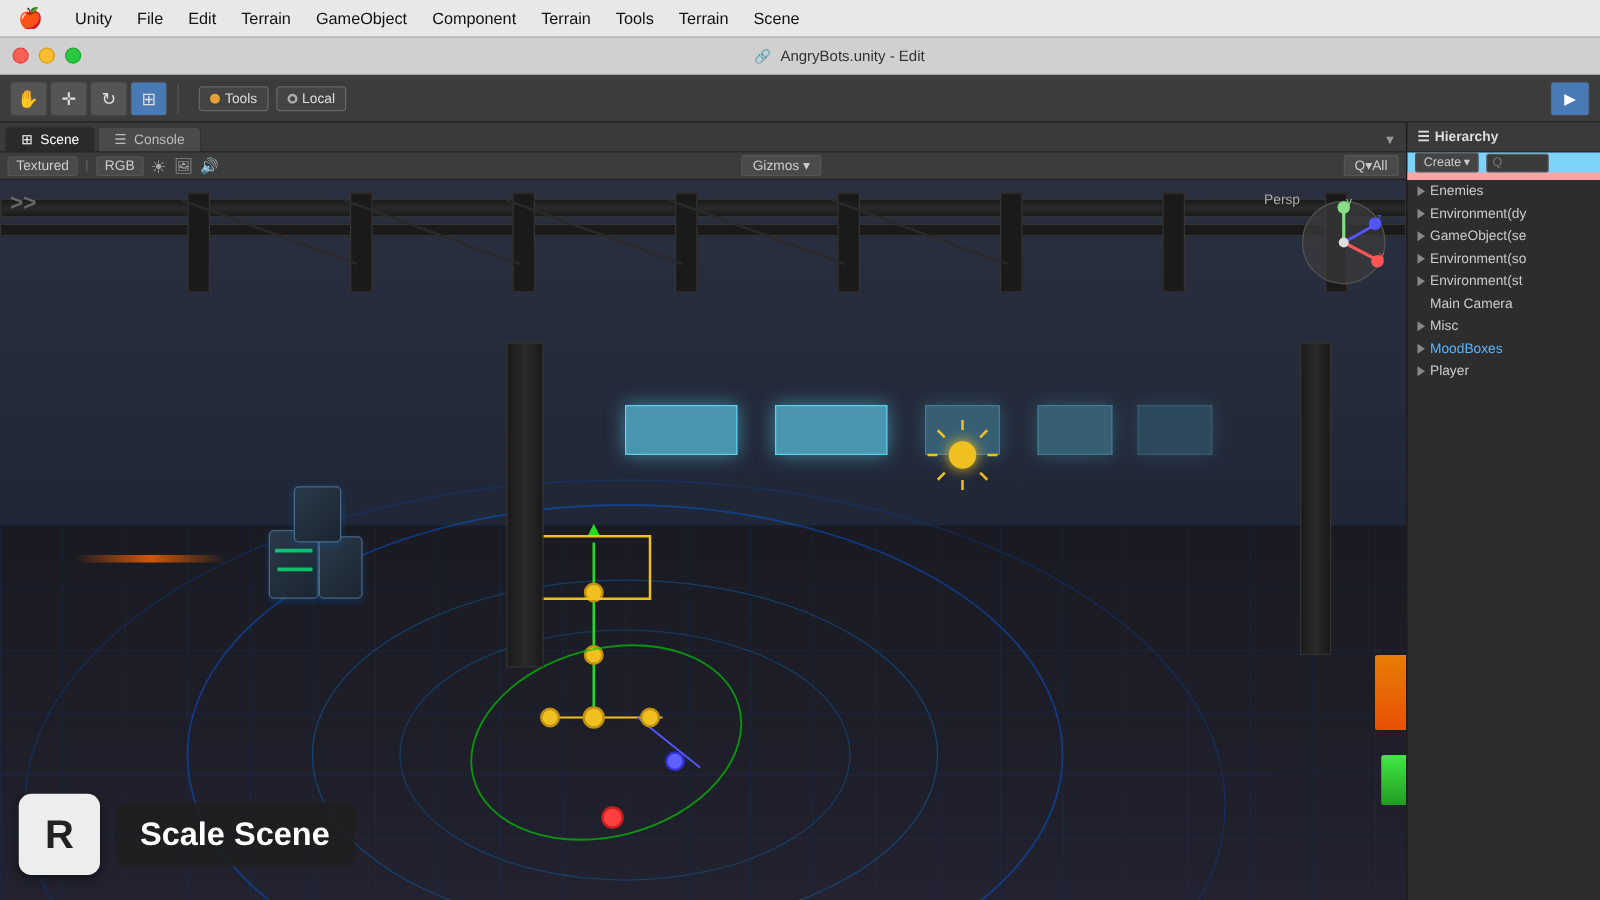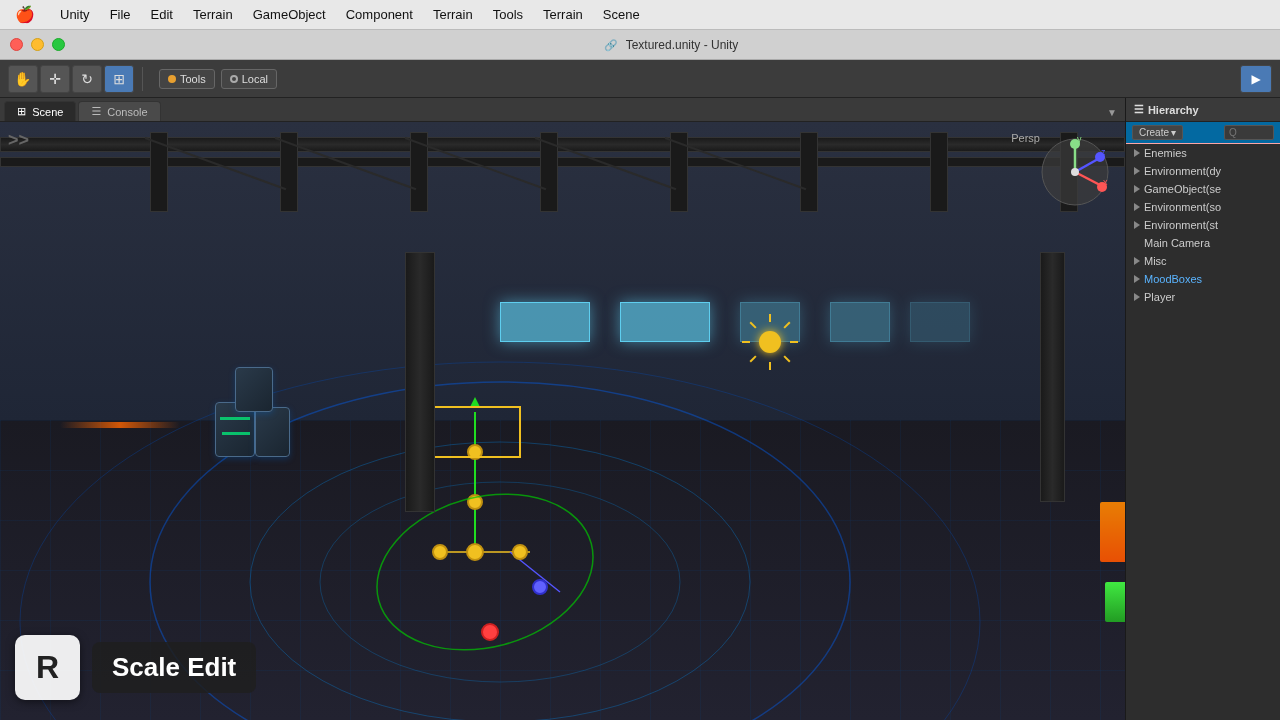--- a/index.html
+++ b/index.html
@@ -328,25 +328,24 @@
     .hierarchy-title {
       font-size: 11px;
       font-weight: bold;
       color: #ddd;
       display: flex; align-items: center; gap: 4px;
     }
     #hierarchy-toolbar {
       display: flex;
       align-items: center;
       padding: 2px 6px;
-      background: #0369a1;
-      border-bottom: 1px solid #fca5a5;
+      background: #7dd3fc;
+      border-bottom: 6px solid #fca5a5;
       height: 22px;
       gap: 6px;
-      justify-content: space-between;
     }
     .h-create-btn {
       font-size: 10px;
       color: #ccc;
       background: #444;
       border: 1px solid #555;
       border-radius: 2px;
       padding: 1px 6px;
       cursor: pointer;
       display: flex; align-items: center; gap: 2px;
@@ -440,21 +439,21 @@
   <div class="menu-item">Terrain</div>
   <div class="menu-item">Scene</div>
 </div>
 
 <div id="titlebar">
   <span class="traffic-light tl-red"></span>
   <span class="traffic-light tl-yellow"></span>
   <span class="traffic-light tl-green"></span>
   <div class="title-text">
     <span style="font-size:11px; color:#666;">🔗</span>
-    <span style="margin-left:4px;">Textured.unity - Unity</span>
+    <span style="margin-left:4px;">AngryBots.unity - Edit</span>
   </div>
 </div>
 
 <div id="toolbar">
   <div class="toolbar-group">
     <div class="tool-btn" title="Hand Tool">✋</div>
     <div class="tool-btn" title="Move Tool">✛</div>
     <div class="tool-btn" title="Rotate Tool">↻</div>
     <div class="tool-btn active" title="Scale Tool">⊞</div>
   </div>
@@ -483,20 +482,34 @@
         <span>⊞</span>
           <span>Scene</span>
       </div>
       <div class="scene-tab">
         <span>☰</span>
           <span>Console</span>
       </div>
       <div class="tab-collapse-btn">▼</div>
     </div>
 
+    <div id="scene-toolbar">
+      <div class="scene-toolbar-item">Textured</div>
+      <div class="scene-toolbar-sep">|</div>
+      <div class="scene-toolbar-item">RGB</div>
+      <span style="font-size:14px; color:#aaa; cursor:pointer;">☀</span>
+      <span style="font-size:12px; color:#aaa; cursor:pointer;">🖼</span>
+      <span style="font-size:12px; color:#aaa; cursor:pointer;">🔊</span>
+      <div class="gizmos-btn">
+        <span>Gizmos</span> ▾
+      </div>
+      <div class="gizmos-btn">
+        <span>Q▾</span><span>All</span>
+      </div>
+    </div>
 
     <div id="scene-viewport">
 
       <div class="scene-bg"></div>
       <div class="bg-wall"></div>
 
       <div class="bg-window" style="top:180px; left:500px; width:90px; height:40px;"></div>
       <div class="bg-window" style="top:180px; left:620px; width:90px; height:40px;"></div>
       <div class="bg-window" style="top:180px; left:740px; width:60px; height:40px; opacity:0.5;"></div>
       <div class="bg-window" style="top:180px; left:830px; width:60px; height:40px; opacity:0.5;"></div>
@@ -604,21 +617,21 @@
           <line x1="35" y1="35" x2="60" y2="48" stroke="#ff5555" stroke-width="2.5"></line>
           <circle cx="62" cy="50" r="5" fill="#ff5555"></circle>
           <text x="63" y="48" fill="#ff5555" font-size="9">x</text>
 
           <circle cx="35" cy="35" r="4" fill="#ddd"></circle>
         </svg>
       </div>
 
       <div id="tooltip-overlay">
         <div class="key-badge">R</div>
-        <div class="tool-tooltip">Scale Edit</div>
+        <div class="tool-tooltip">Scale Scene</div>
       </div>
 
       <div style="position:absolute; right:0; top:380px; width:25px; height:60px; background:linear-gradient(180deg,#ff8800,#ff5500); border-radius:2px 0 0 2px; opacity:0.9;"></div>
       <div style="position:absolute; right:0; top:460px; width:20px; height:40px; background:linear-gradient(180deg,#44ff44,#22aa22); border-radius:2px 0 0 2px; opacity:0.9;"></div>
 
     </div>
   </div>
 
   <div id="hierarchy-panel">
     <div id="hierarchy-header">

